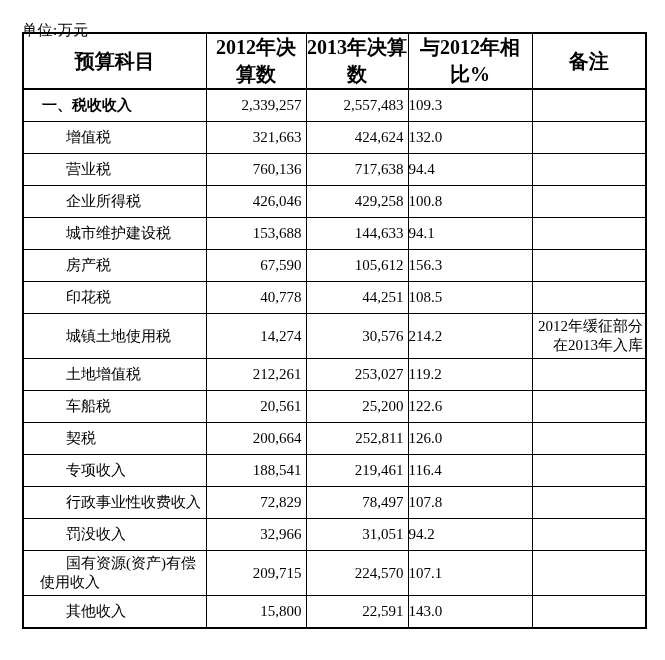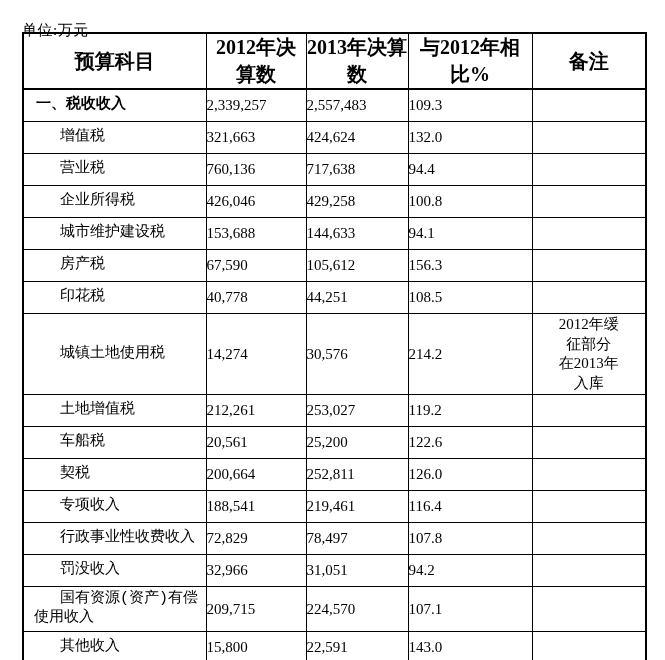--- a/index.html
+++ b/index.html
@@ -52,32 +52,31 @@
     font-size: 20px;
     font-weight: bold;
     text-align: center;
     height: 27px;
     border-bottom: 2px solid #000000;
   }
   tbody td { height: 29px; font-size: 15px; }
   tr.tall td { height: 42px; }
   td.c-name {
     text-align: left;
-    padding-left: 10px;
+    padding-left: 16px;
     white-space: pre-wrap;
     line-height: 1.25;
-    font-family: Liberation Mono, monospace;
   }
   tr.item td.c-name { text-indent: 26px; margin-left: 36px; }
   tr.section td.c-name { font-weight: bold; text-indent: 2px; }
-  td.c-num { text-align: left; padding-right: 4px; }
+  td.c-num { text-align: right; padding-right: 4px; }
   td.c-pct { text-align: left; padding-right: 8px; }
   td.c-note {
-    text-align: center;
-    padding: 1px 20px;
+    text-align: right;
+    padding: 1px 2px;
     font-size: 15px;
     line-height: 1.3;
     white-space: pre-wrap;
   }
 </style>
 </head>
 <body>
 
 <div class="page">
 

